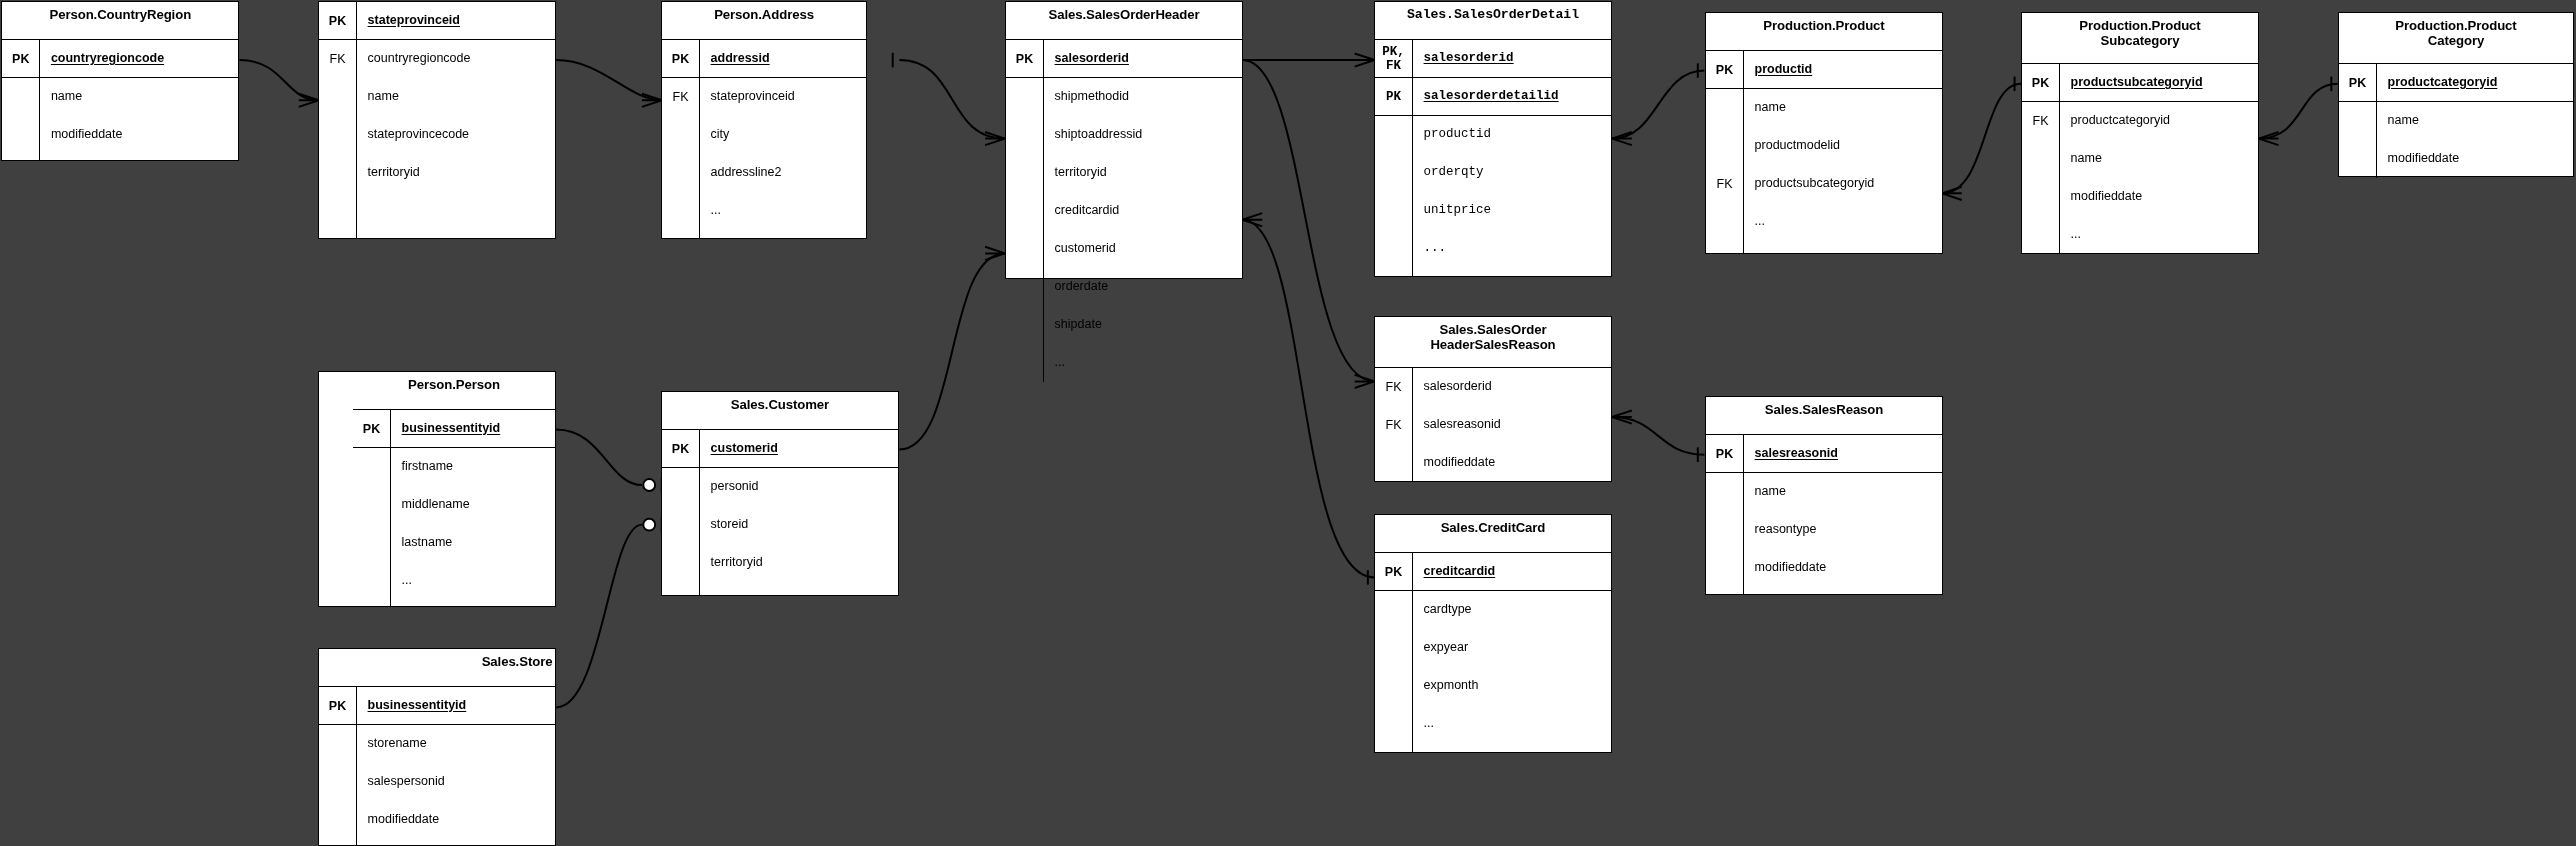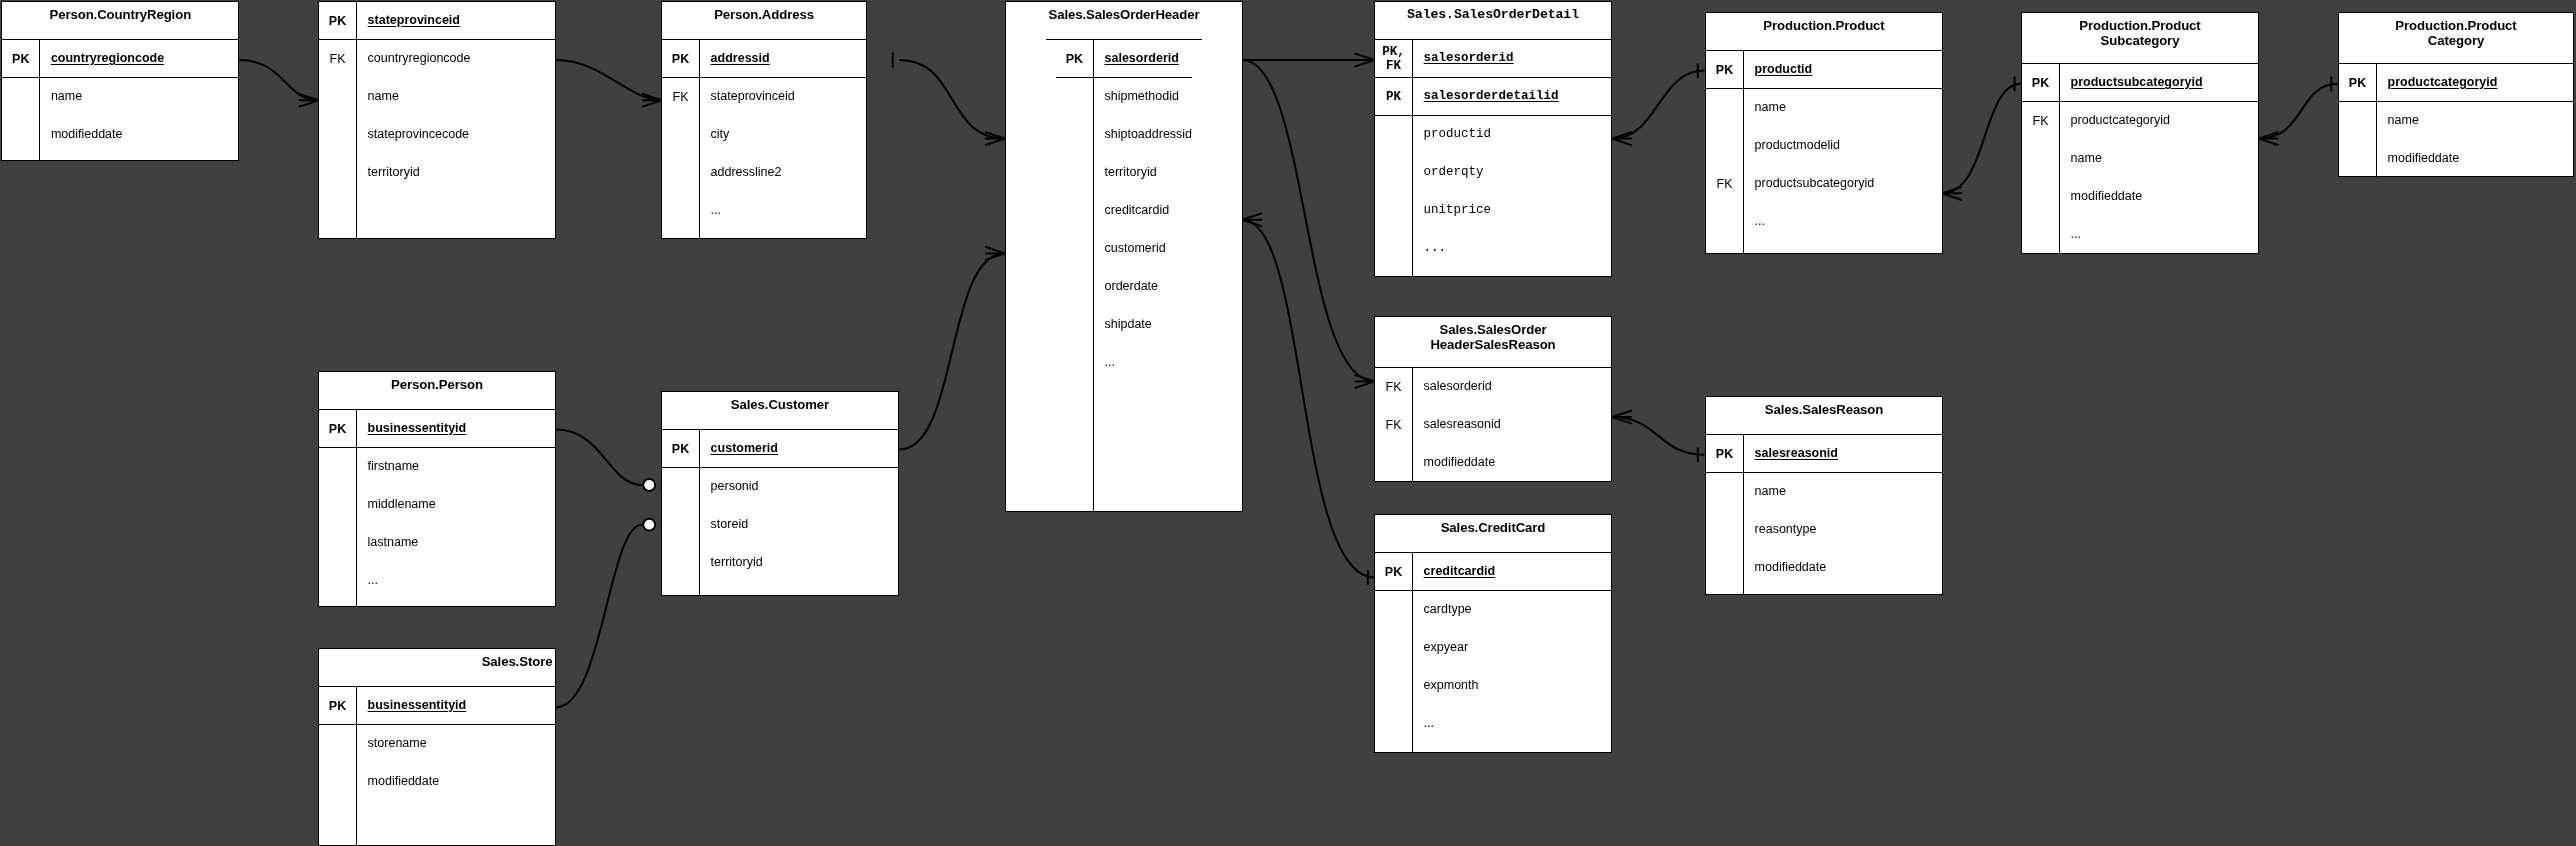--- a/index.html
+++ b/index.html
@@ -261,21 +261,21 @@
           <div class="row">
             <div class="keycell"></div>
             <div class="namecell">...</div>
           </div>
           <div class="row filler">
             <div class="keycell"></div>
             <div class="namecell"></div>
           </div>
         </div>
       </div>
-      <div class="entity" style="left: 1005px; top: 1.3px; width: 238px; height: 511px; align-items: center;">
+      <div class="entity" style="left: 1005px; top: 1.3px; width: 238px; height: 278px;">
         <div class="entity-title" style="height: 38px; flex: 0 0 38px;">Sales.SalesOrderHeader</div>
         <div class="rows">
           <div class="row key-row">
             <div class="keycell pk">PK</div>
             <div class="namecell pkname">salesorderid</div>
           </div>
           <div class="row">
             <div class="keycell"></div>
             <div class="namecell">shipmethodid</div>
           </div>
@@ -497,21 +497,21 @@
           <div class="row">
             <div class="keycell"></div>
             <div class="namecell">...</div>
           </div>
           <div class="row filler">
             <div class="keycell"></div>
             <div class="namecell"></div>
           </div>
         </div>
       </div>
-      <div class="entity" style="left: 318px; top: 371px; width: 238px; height: 236px;">
+      <div class="entity" style="left: 318px; top: 371px; width: 238px; height: 236px; padding-left: 34px;">
         <div class="entity-title" style="height: 38px; flex: 0 0 38px;">Person.Person</div>
         <div class="rows">
           <div class="row key-row">
             <div class="keycell pk">PK</div>
             <div class="namecell pkname">businessentityid</div>
           </div>
           <div class="row">
             <div class="keycell"></div>
             <div class="namecell">firstname</div>
           </div>
@@ -564,20 +564,24 @@
           <div class="row key-row">
             <div class="keycell pk">PK</div>
             <div class="namecell pkname">businessentityid</div>
           </div>
           <div class="row">
             <div class="keycell"></div>
             <div class="namecell">storename</div>
           </div>
           <div class="row">
             <div class="keycell"></div>
+            <div class="namecell">salespersonid</div>
+          </div>
+          <div class="row">
+            <div class="keycell"></div>
             <div class="namecell">modifieddate</div>
           </div>
           <div class="row filler">
             <div class="keycell"></div>
             <div class="namecell"></div>
           </div>
         </div>
       </div>
     </div>
 

